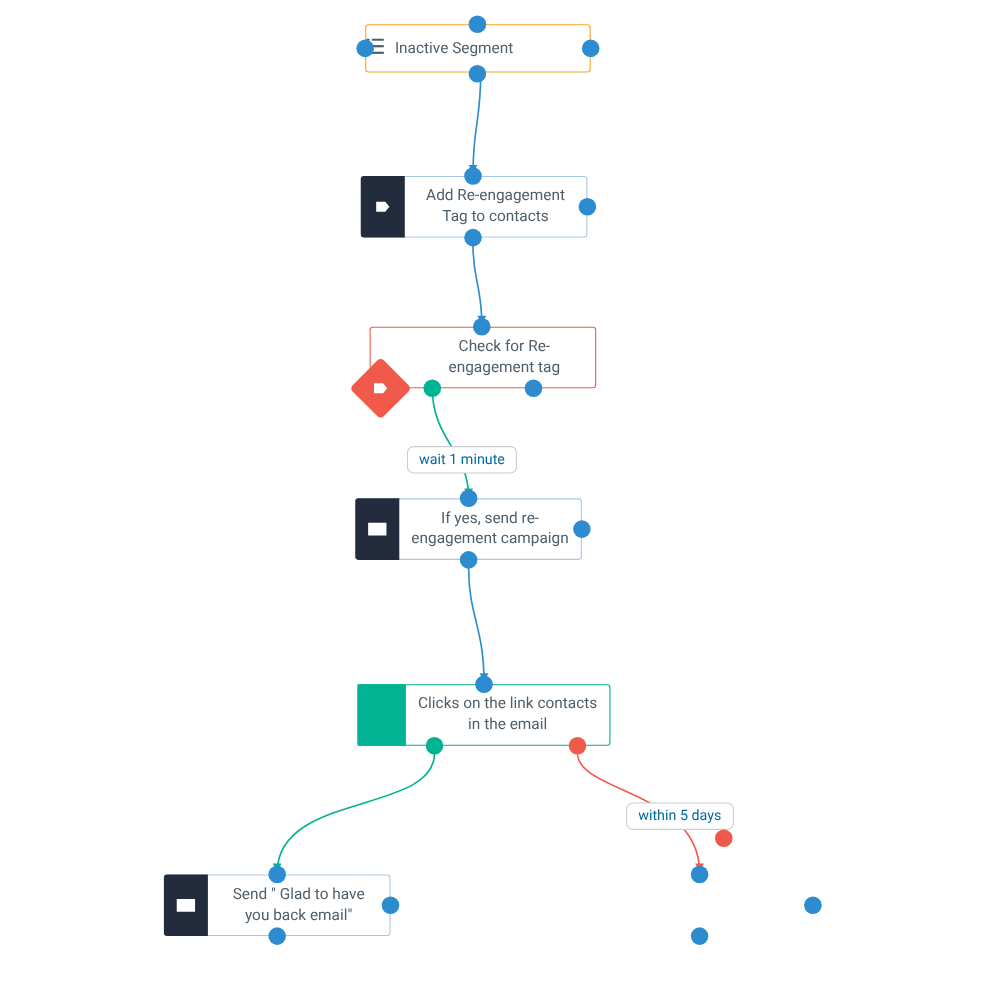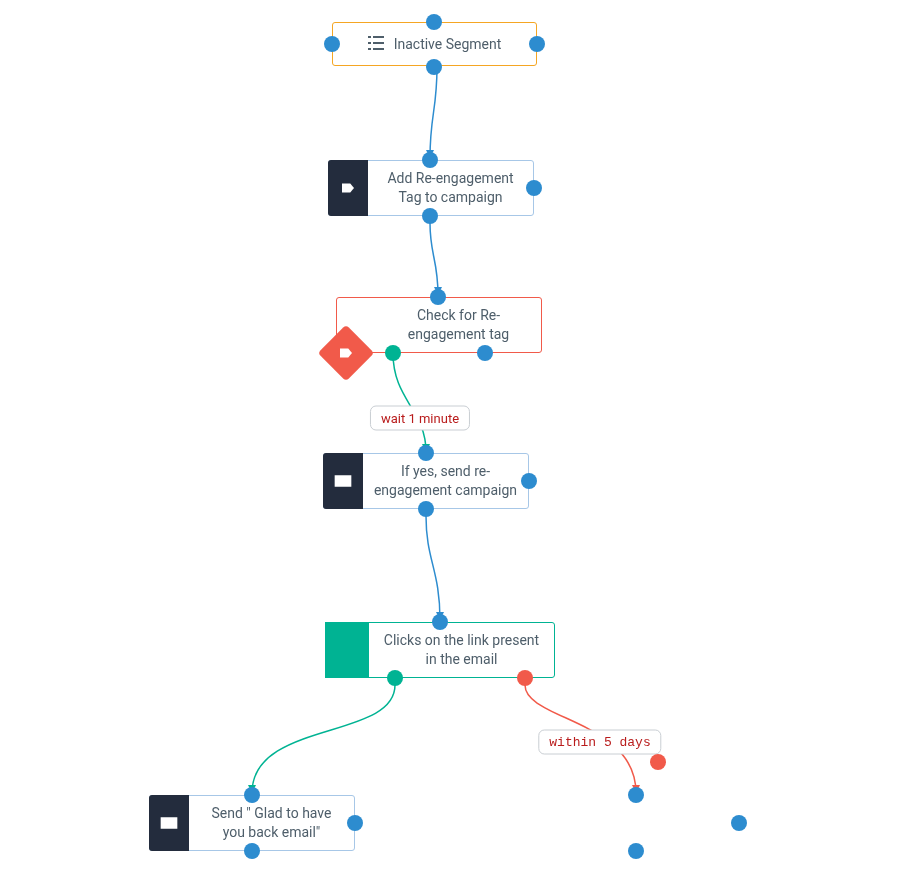--- a/index.html
+++ b/index.html
@@ -50,21 +50,20 @@
     text-align: center;
     line-height: 1.35;
     color: #4e5e6a;
     font-size: 14px;
   }
   
   .node.start {
     border: 1px solid #f5a623;
     width: 205px;
     height: 44px;
-    justify-content: center;
   }
   .node.start .inner {
     display: flex;
     align-items: center;
     gap: 10px;
   }
   .node.start .icon-inline {
     color: #4e5e6a;
   }
   
@@ -130,21 +129,21 @@
   .port.red   { background: #f15a4a; }
   
   .pill {
     position: absolute;
     transform: translate(-50%, -50%);
     background: #ffffff;
     border: 1px solid #c9ced3;
     border-radius: 6px;
     padding: 4px 10px;
     font-size: 13px;
-    color: #b91c1c;
+    color: #0369a1;
     white-space: nowrap;
   }
 </style>
 </head>
 <body>
 
 <div class="canvas">
 
   <svg class="connectors">
 
@@ -191,21 +190,21 @@
 
   <div class="node action" style="left:328px; top:160px;">
     <div class="icon-box">
       <svg width="18" height="18" viewBox="0 0 24 24">
           <path fill="#ffffff" d="M17 3H3v12l10 0 6-6-6-6h4z" opacity="0"></path>
           <path fill="#ffffff" d="M20 6H4v12h12l6-6-6-6h4z" opacity="0"></path>
           <path fill="#ffffff" d="M3 5h11l5 7-5 7H3V5zm11 5.5a1.5 1.5 0 100 3 1.5 1.5 0 000-3z" opacity="0"></path>
           <path fill="#ffffff" d="M4 6h11l5 6-5 6H4V6z"></path>
         </svg>
     </div>
-    <div class="label">Add Re-engagement Tag to campaign</div>
+    <div class="label">Add Re-engagement Tag to contacts</div>
   </div>
   <div class="port blue" style="left:430px; top:160px;"></div>
   <div class="port blue" style="left:534px; top:188px;"></div>
   <div class="port blue" style="left:430px; top:216px;"></div>
 
   <div class="node decision" style="left:336px; top:297px;align-items:center;">
     <div class="icon-diamond-wrap">
       <div class="icon-diamond">
         <svg width="18" height="18" viewBox="0 0 24 24">
             <path fill="#ffffff" d="M4 6h11l5 6-5 6H4V6z"></path>
@@ -229,27 +228,27 @@
         </svg>
     </div>
     <div class="label">If yes, send re-engagement campaign</div>
   </div>
   <div class="port blue" style="left:426px; top:453px;"></div>
   <div class="port blue" style="left:529px; top:481px;"></div>
   <div class="port blue" style="left:426px; top:509px;"></div>
 
   <div class="node decision-teal" style="left:325px; top:622px;">
     <div class="icon-box"></div>
-    <div class="label">Clicks on the link present in the email</div>
+    <div class="label">Clicks on the link contacts in the email</div>
   </div>
   <div class="port blue" style="left:440px; top:622px;"></div>
   <div class="port teal" style="left:395px; top:678px;"></div>
   <div class="port red" style="left:525px; top:678px;"></div>
 
-  <div class="pill" style="left:600px; top:742px;font-family:Liberation Mono, monospace;">
+  <div class="pill" style="left:618px; top:742px;">
     <span>within 5 days</span>
   </div>
   <div class="port red" style="left:658px; top:762px;"></div>
 
   <div class="node action" style="left:149px; top:795px;">
     <div class="icon-box">
       <svg width="20" height="16" viewBox="0 0 24 18">
           <path fill="#ffffff" d="M2 2h20v14H2V2zm10 7L3 3h18l-9 6z"></path>
         </svg>
     </div>

